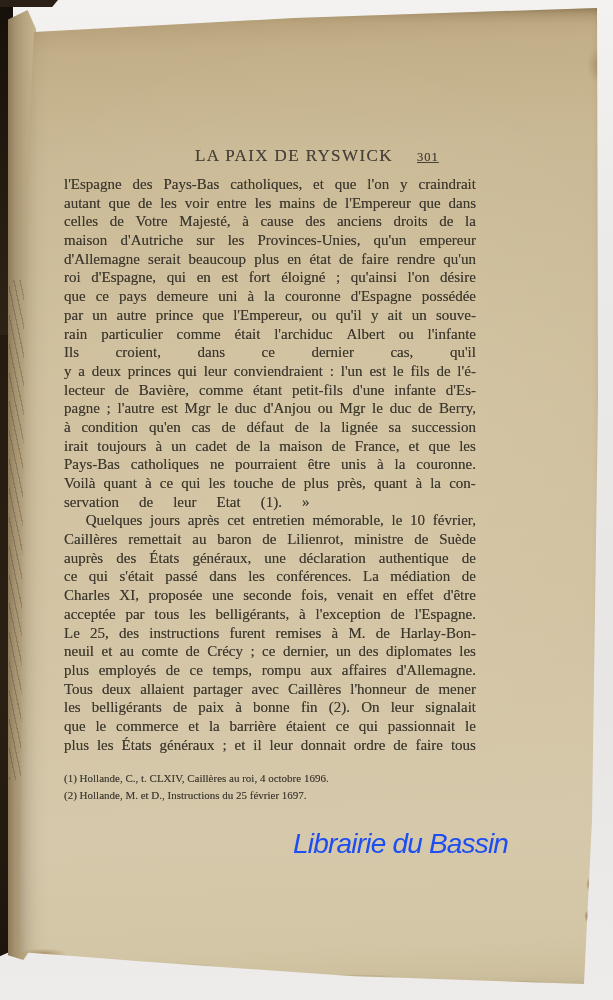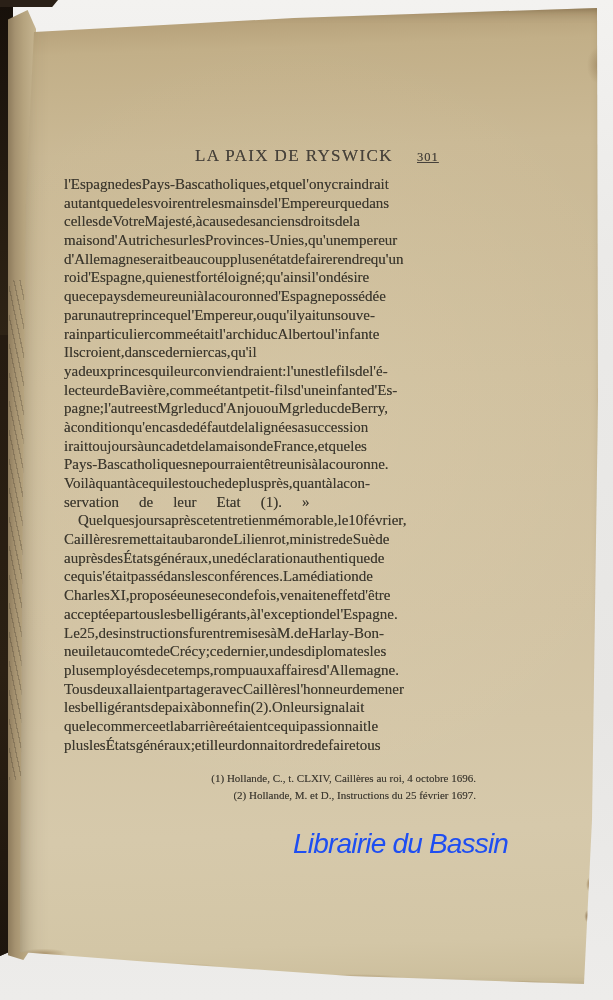--- a/index.html
+++ b/index.html
@@ -53,29 +53,29 @@
   
   .running-head{position:absolute;left:0;top:140px;width:100%;color:#46413a;}
   .running-title{position:absolute;left:181px;top:0;font-size:17px;letter-spacing:1.4px;
         white-space:nowrap;text-shadow:0 0 .5px rgba(60,55,45,.55);}
   .page-number{position:absolute;left:403px;top:4px;font-size:12.5px;letter-spacing:1px;
         text-shadow:0 0 .5px rgba(60,55,45,.55);text-decoration:underline;}
 
   
   .body-col{position:absolute;left:50px;top:170px;width:412px;color:#3c382e;
         font-size:15px;text-shadow:0 0 .5px rgba(60,55,45,.6);}
-  .line{display:flex;align-items:baseline;
+  .line{display:flex;justify-content:space-between;align-items:baseline;
         height:18.7px;overflow:visible;white-space:nowrap;}
   .para2 .line:first-child::before{content:"";width:14px;flex:0 0 auto;}
   .para1 .line:last-child{justify-content:flex-start;gap:20px;}
 
   
   .footnotes{position:absolute;left:50px;top:766px;width:412px;color:#3f3b32;
         font-size:11px;text-shadow:0 0 .4px rgba(60,55,45,.55);}
-  .fn-line{height:17px;text-align:right;white-space:nowrap;}
+  .fn-line{height:17px;text-align:left;white-space:nowrap;}
 
   
   .watermark{position:absolute;left:279px;top:824px;
         font-family:"Liberation Sans","DejaVu Sans",sans-serif;
         font-size:28px;letter-spacing:-0.8px;line-height:1;color:#1e4ef2;white-space:nowrap;font-style:italic;}
 </style>
 </head>
 <body>
 
 <div class="scene">

